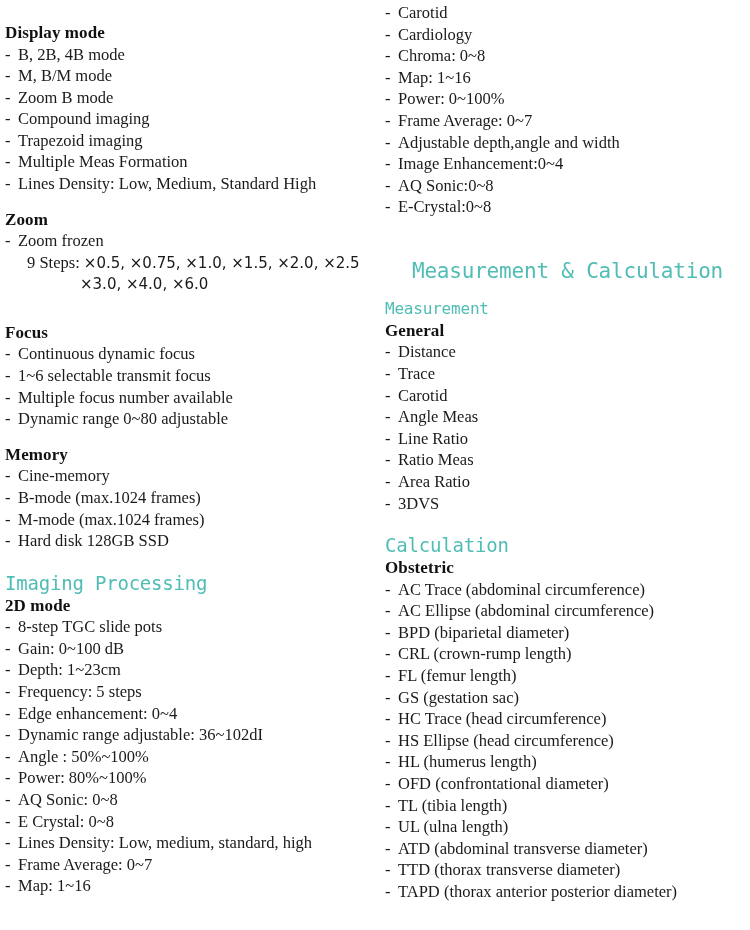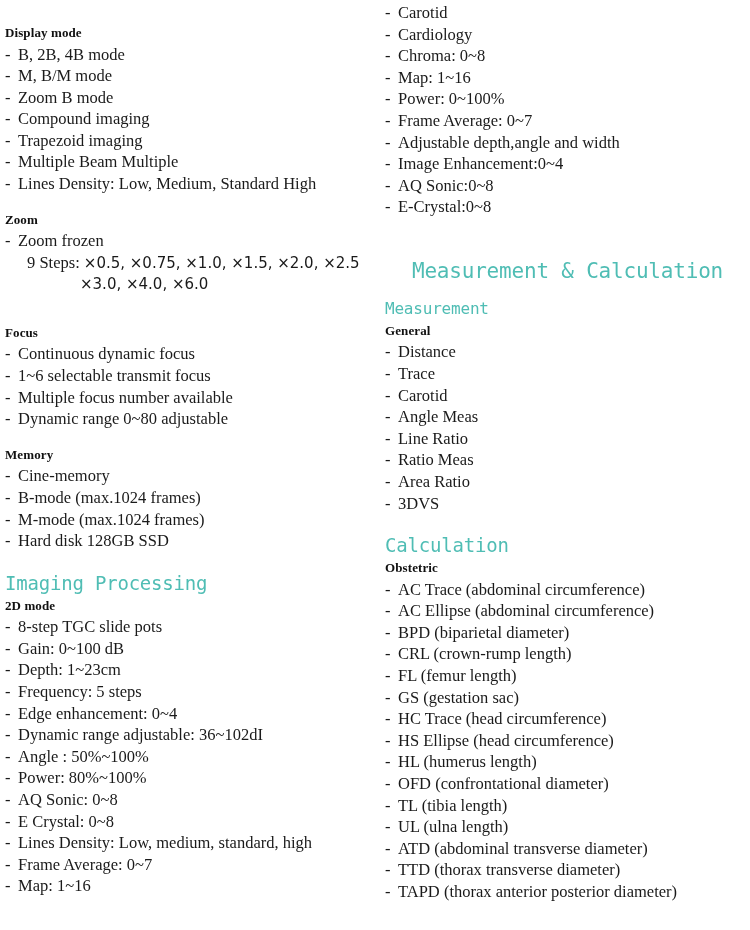--- a/index.html
+++ b/index.html
@@ -32,21 +32,21 @@
   }
   .col-right {
     width: 375px;
     padding: 2px 0 0 10px;
   }
 
   
   .h-sec {
     font-family: "Liberation Serif", "DejaVu Serif", serif;
     font-weight: bold;
-    font-size: 13px;
+    font-size: 17px;
     line-height: 21.5px;
     color: #111111;
     margin: 0;
     letter-spacing: 0.1px;
   }
   .h-teal-big {
     font-family: "DejaVu Sans Mono", "Liberation Mono", monospace;
     font-size: 21px;
     line-height: 26px;
     color: #4fbdb4;
@@ -134,21 +134,21 @@
         <li>
             <span class="dash">-</span>
             <span class="itxt">Compound imaging</span>
           </li>
         <li>
             <span class="dash">-</span>
             <span class="itxt">Trapezoid imaging</span>
           </li>
         <li>
             <span class="dash">-</span>
-            <span class="itxt">Multiple Beam Multiple</span>
+            <span class="itxt">Multiple Meas Formation</span>
           </li>
         <li>
             <span class="dash">-</span>
             <span class="itxt">Lines Density: Low, Medium, Standard High</span>
           </li>
       </ul>
     </div>
 
     <div class="gap-md"></div>
 

